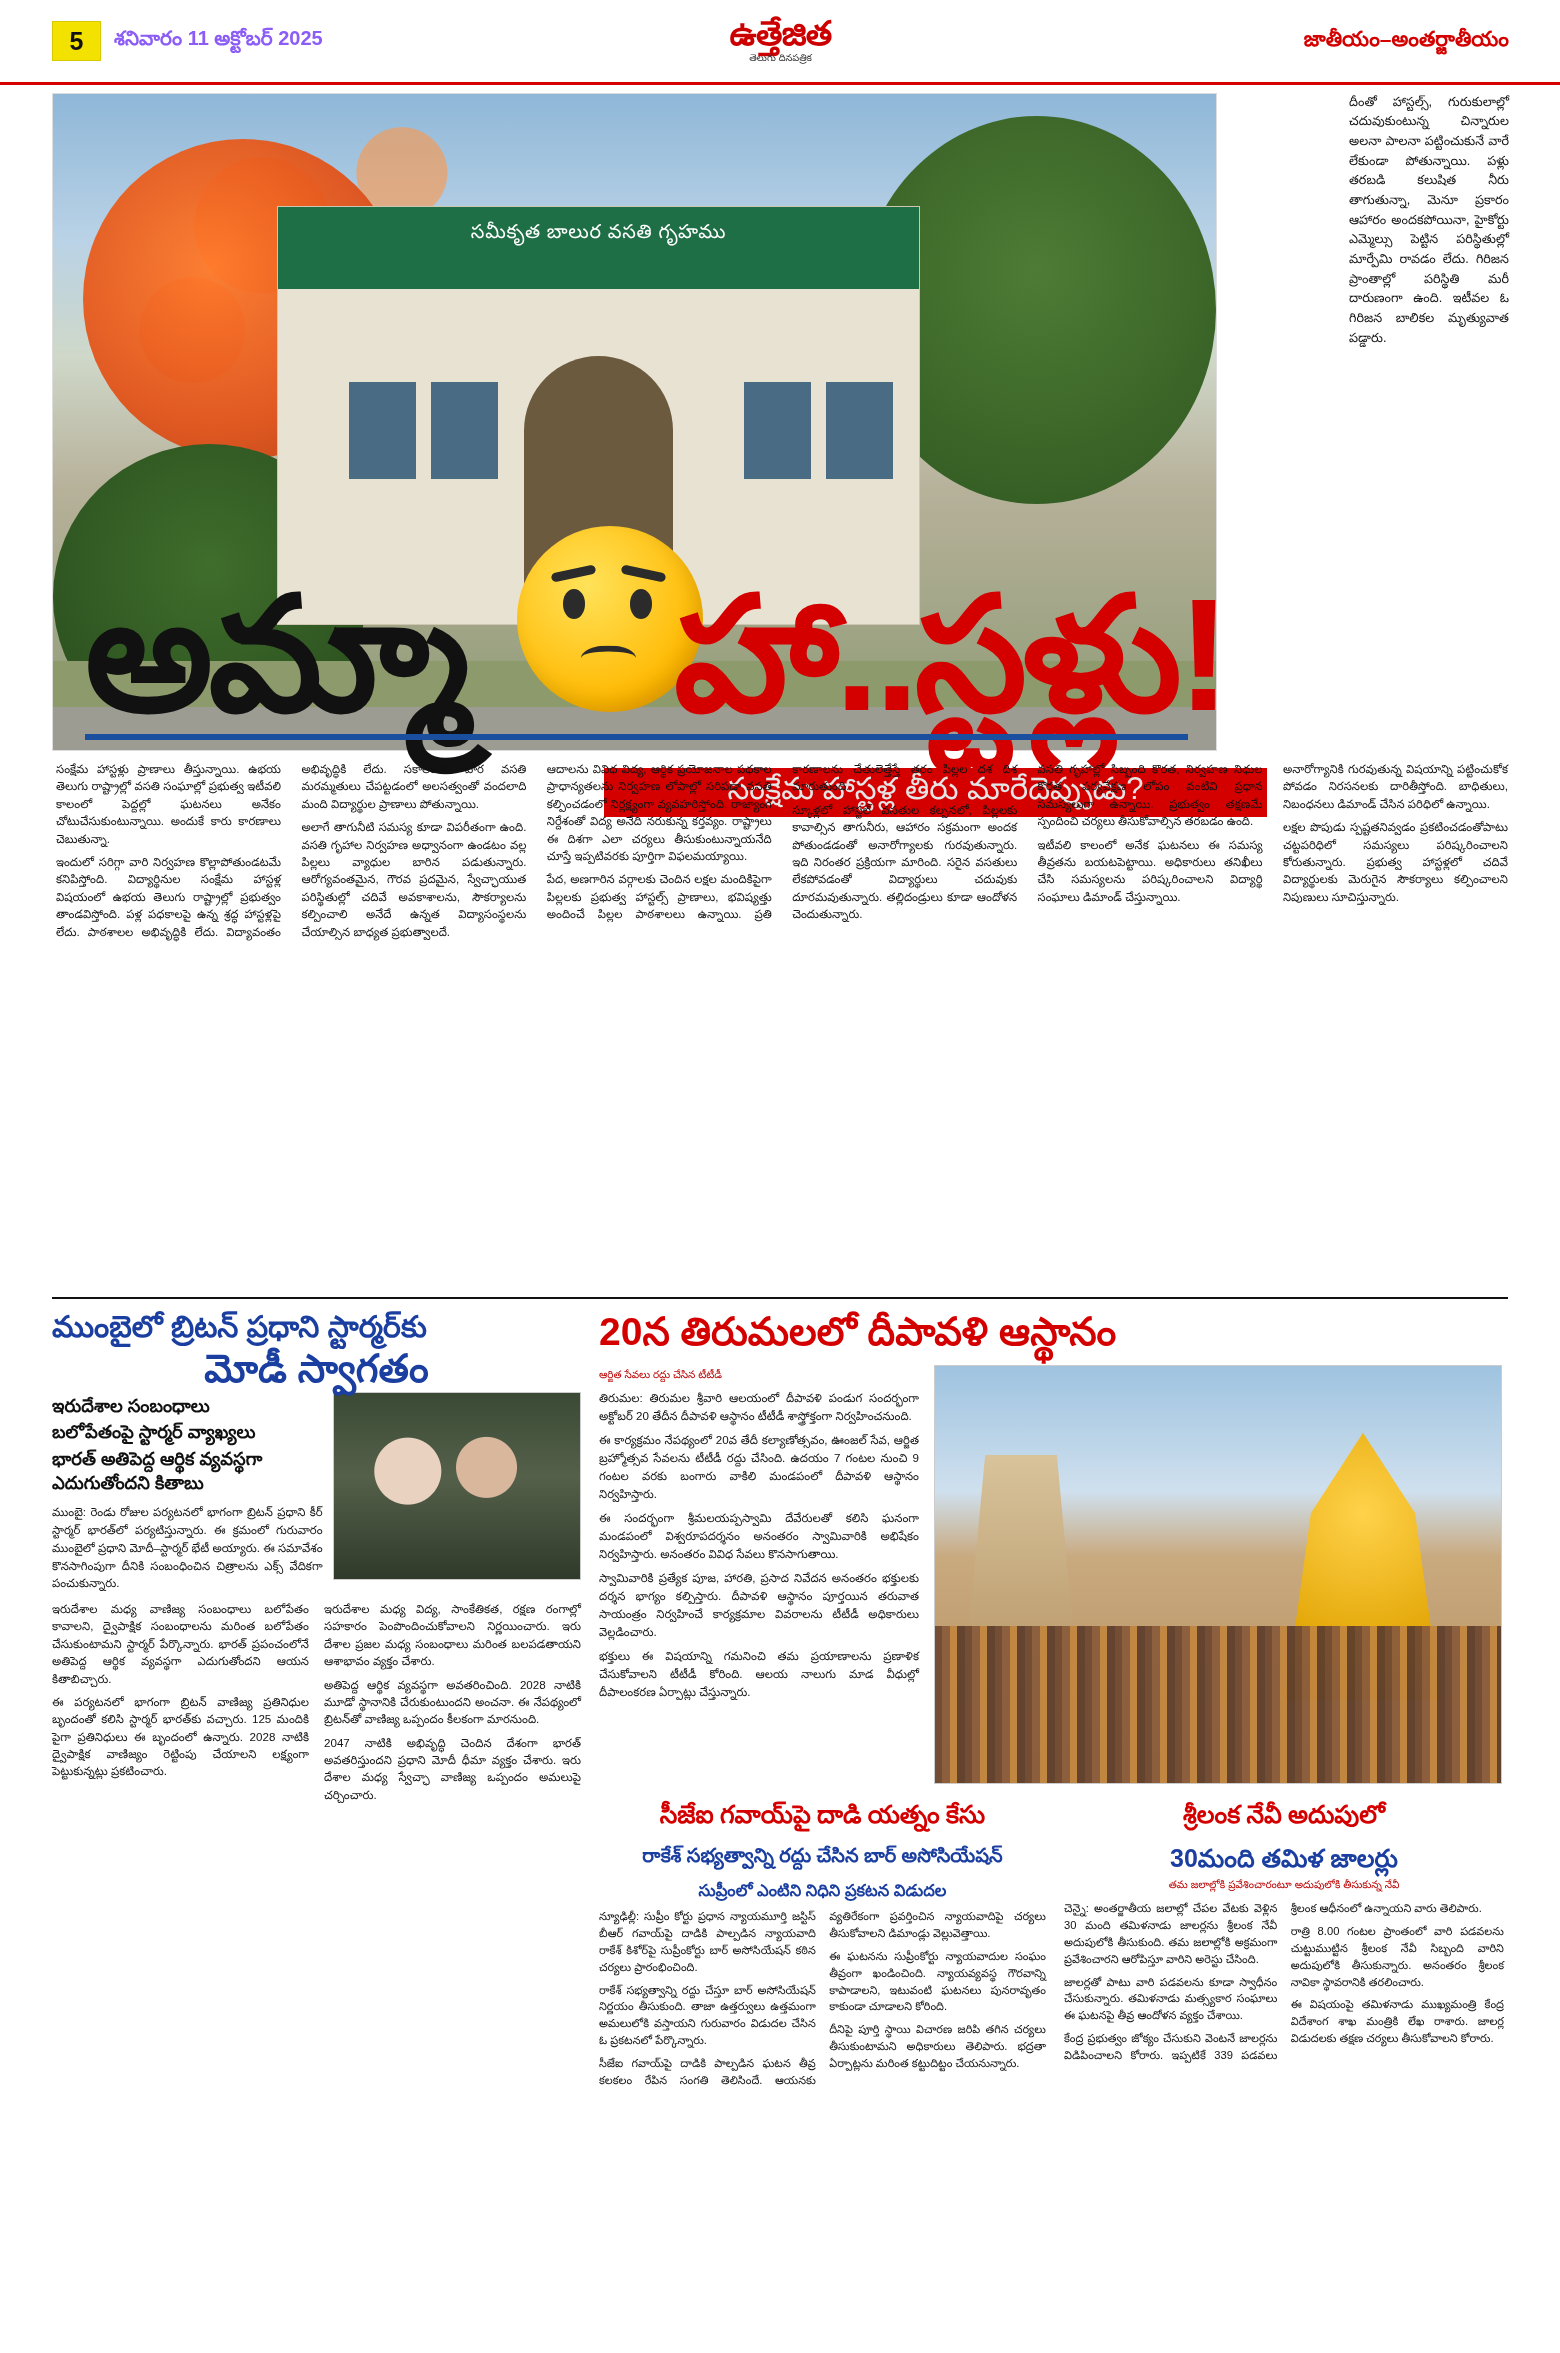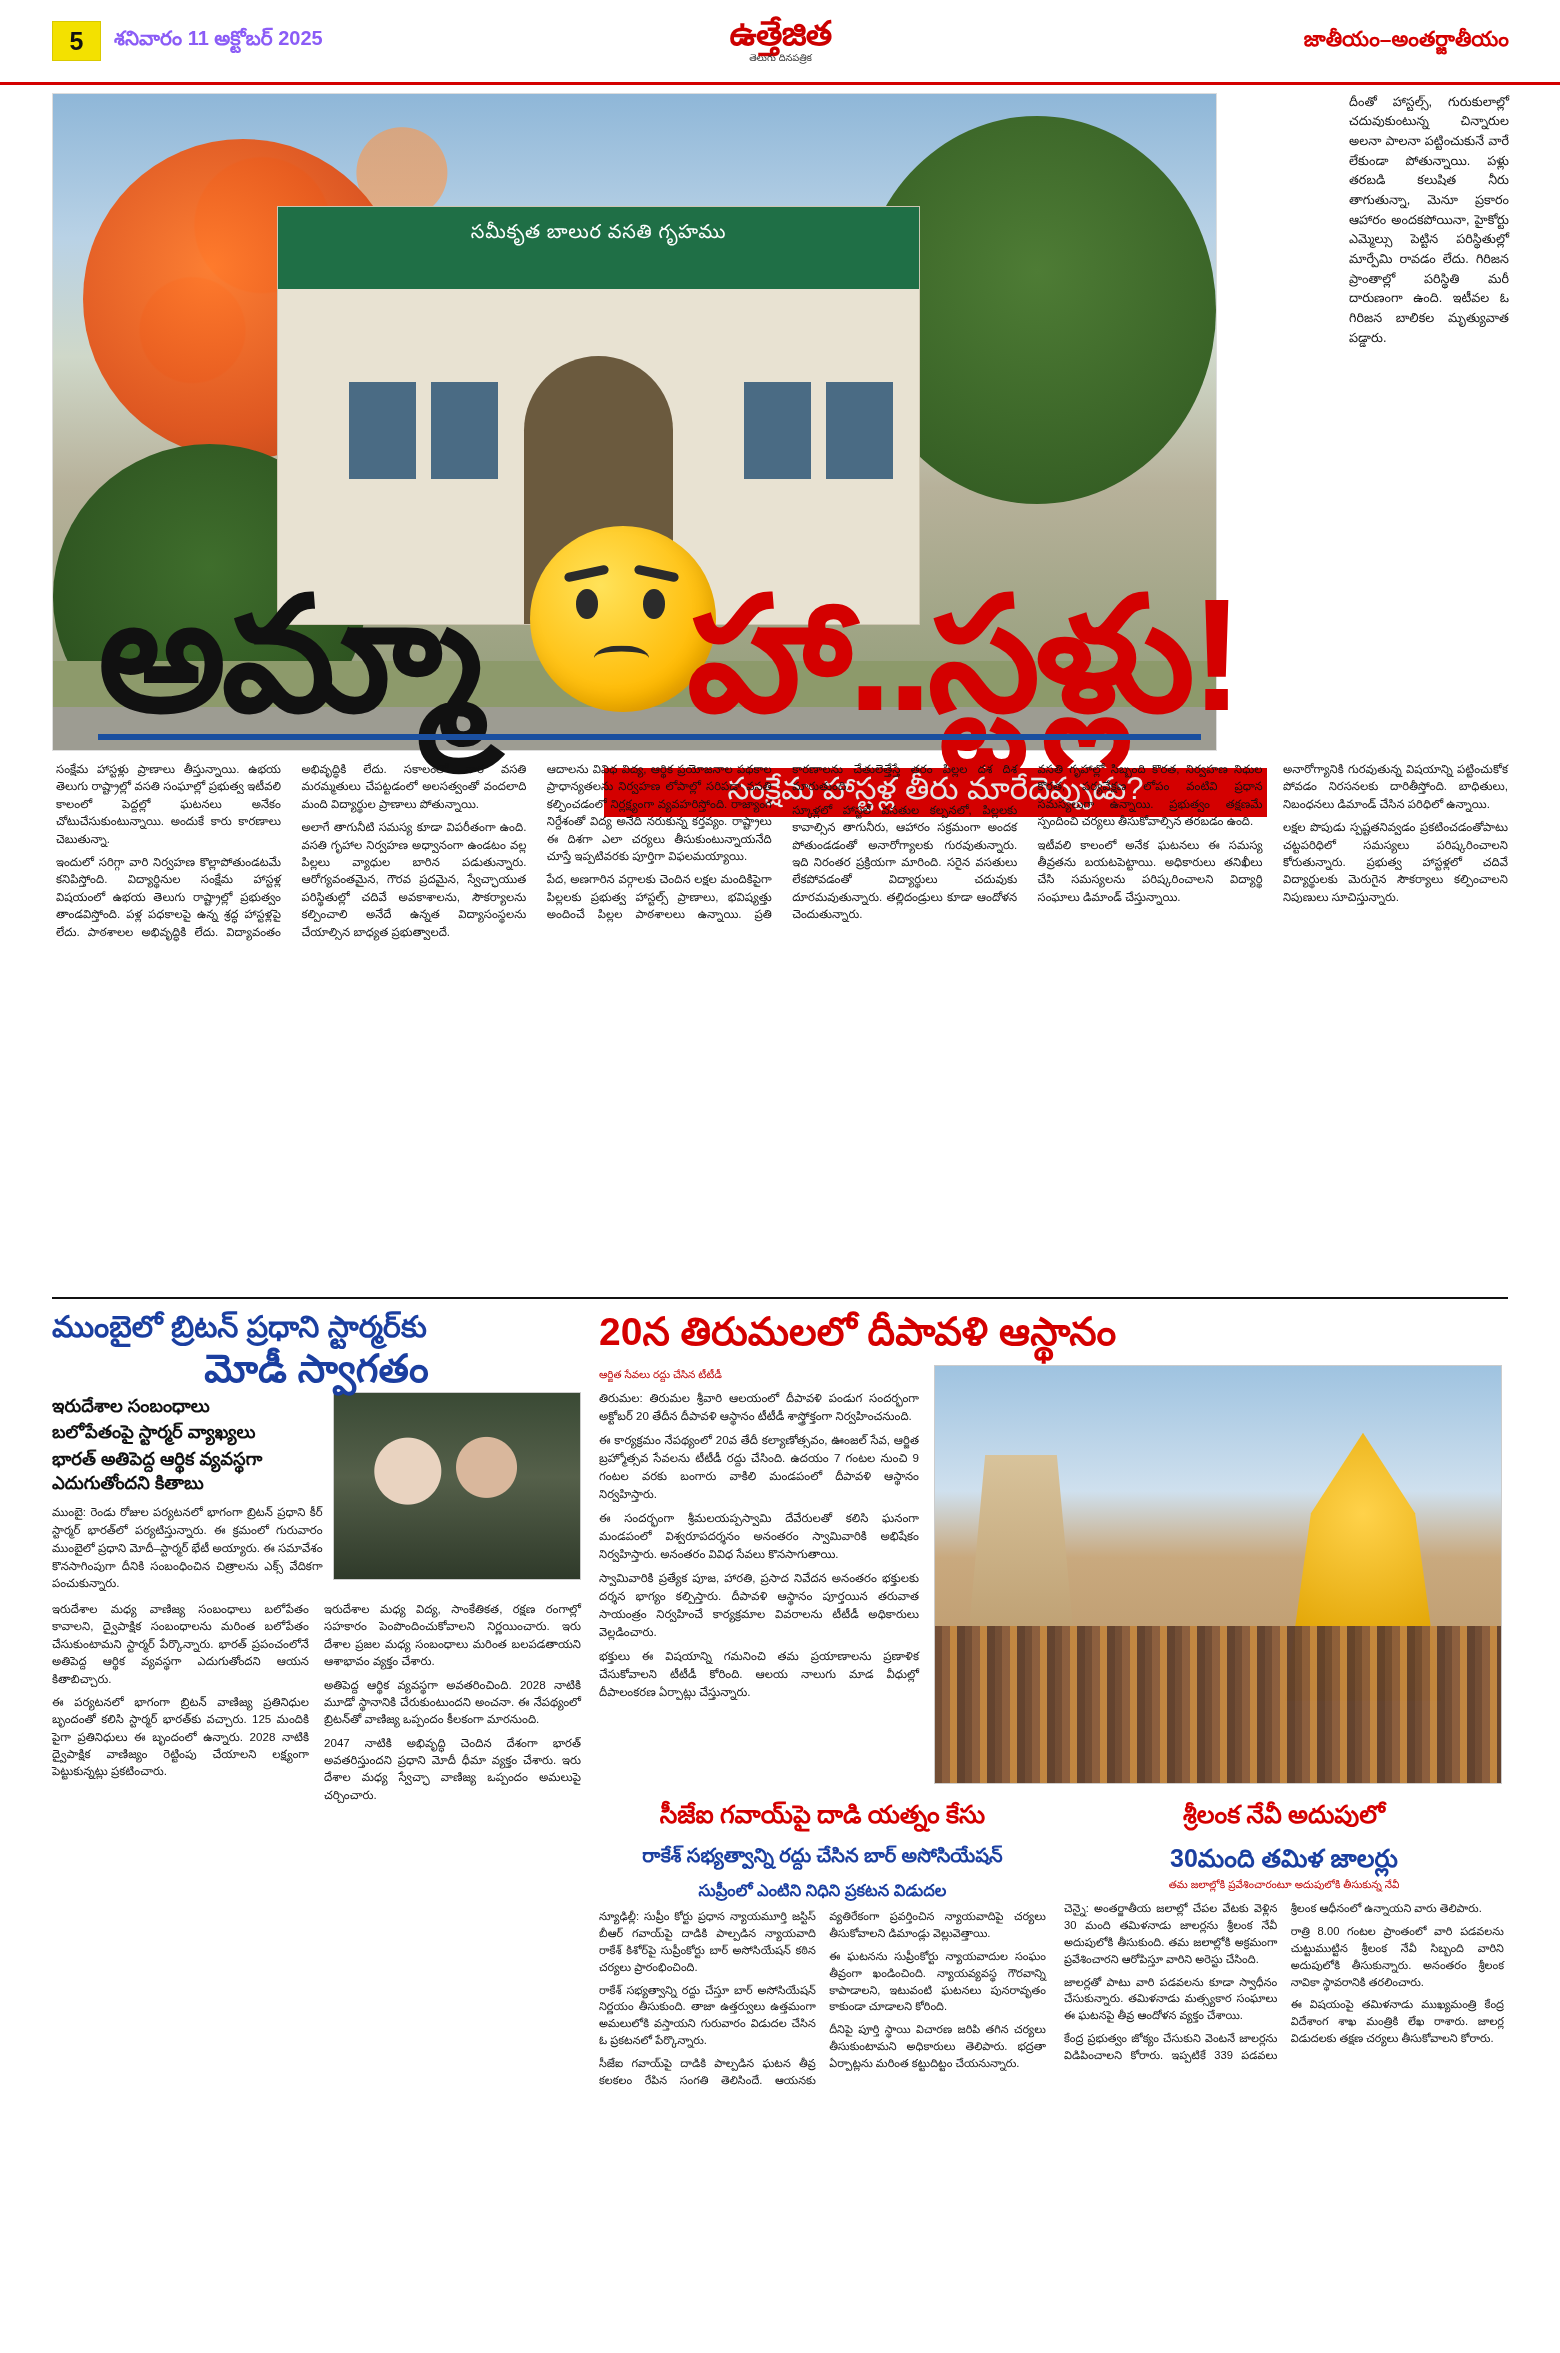--- a/index.html
+++ b/index.html
@@ -32,21 +32,21 @@
   .bld-win{position:absolute;width:67px;height:97px;background:#4a6b84;border:4.5px solid #e8e2d2;}
   .tree{position:absolute;border-radius:50%;}
   .t1{left:30px;top:45px;width:320px;height:320px;background:radial-gradient(circle at 40% 40%,#ff7a2a,#e0521a 60%,#b23a10 100%);opacity:.95;}
   .t2{left:805px;top:22.4px;width:358px;height:388px;background:radial-gradient(circle at 50% 40%,#4e7c35,#2f5720);}
   .t3{left:0px;top:350px;width:313px;height:306px;background:radial-gradient(circle at 50% 40%,#3f6e2c,#27491c);}
   .ground{position:absolute;left:0;bottom:0;width:100%;height:89px;background:#8d9a6b;}
   .road{position:absolute;left:0;bottom:0;width:100%;height:43px;background:#9d9c92;}
 
   .hero-side{position:absolute;right:0;top:0;width:160px;font-size:12.7px;line-height:1.55;color:#111;text-align:justify;}
 
-  .hero-title{position:absolute;left:16px;top:388px;width:1163px;height:283px;pointer-events:none;}
+  .hero-title{position:absolute;left:3px;top:388px;width:1163px;height:283px;pointer-events:none;}
   .big-word{position:absolute;font-weight:bold;color:#111;white-space:nowrap;}
   .w1{left:30px;top:82px;font-size:160px;letter-spacing:-4.5px;}
   .w2{left:619px;top:82px;font-size:160px;color:#d40000;letter-spacing:-4.5px;}
   .emoji{position:absolute;left:462px;top:45px;width:186px;height:186px;border-radius:50%;
     background:radial-gradient(circle at 38% 32%,#ffe259,#ffb800 70%,#f09000 100%);box-shadow:inset -7.5px -10.4px 18px rgba(0,0,0,.12);}
   .emoji .eye{position:absolute;top:63px;width:22.4px;height:30px;background:#2b2b2b;border-radius:50%;}
   .emoji .eye.l{left:46px;} .emoji .eye.r{left:113px;}
   .emoji .brow{position:absolute;top:43px;width:45px;height:9px;background:#2b2b2b;border-radius:6px;}
   .emoji .brow.l{left:34px;transform:rotate(-12deg);} .emoji .brow.r{left:104px;transform:rotate(12deg);}
   .emoji .mouth{position:absolute;left:64px;top:119px;width:55px;height:19.4px;border-bottom:6.7px solid #2b2b2b;border-radius:0 0 50% 50%;transform:rotate(180deg);}

